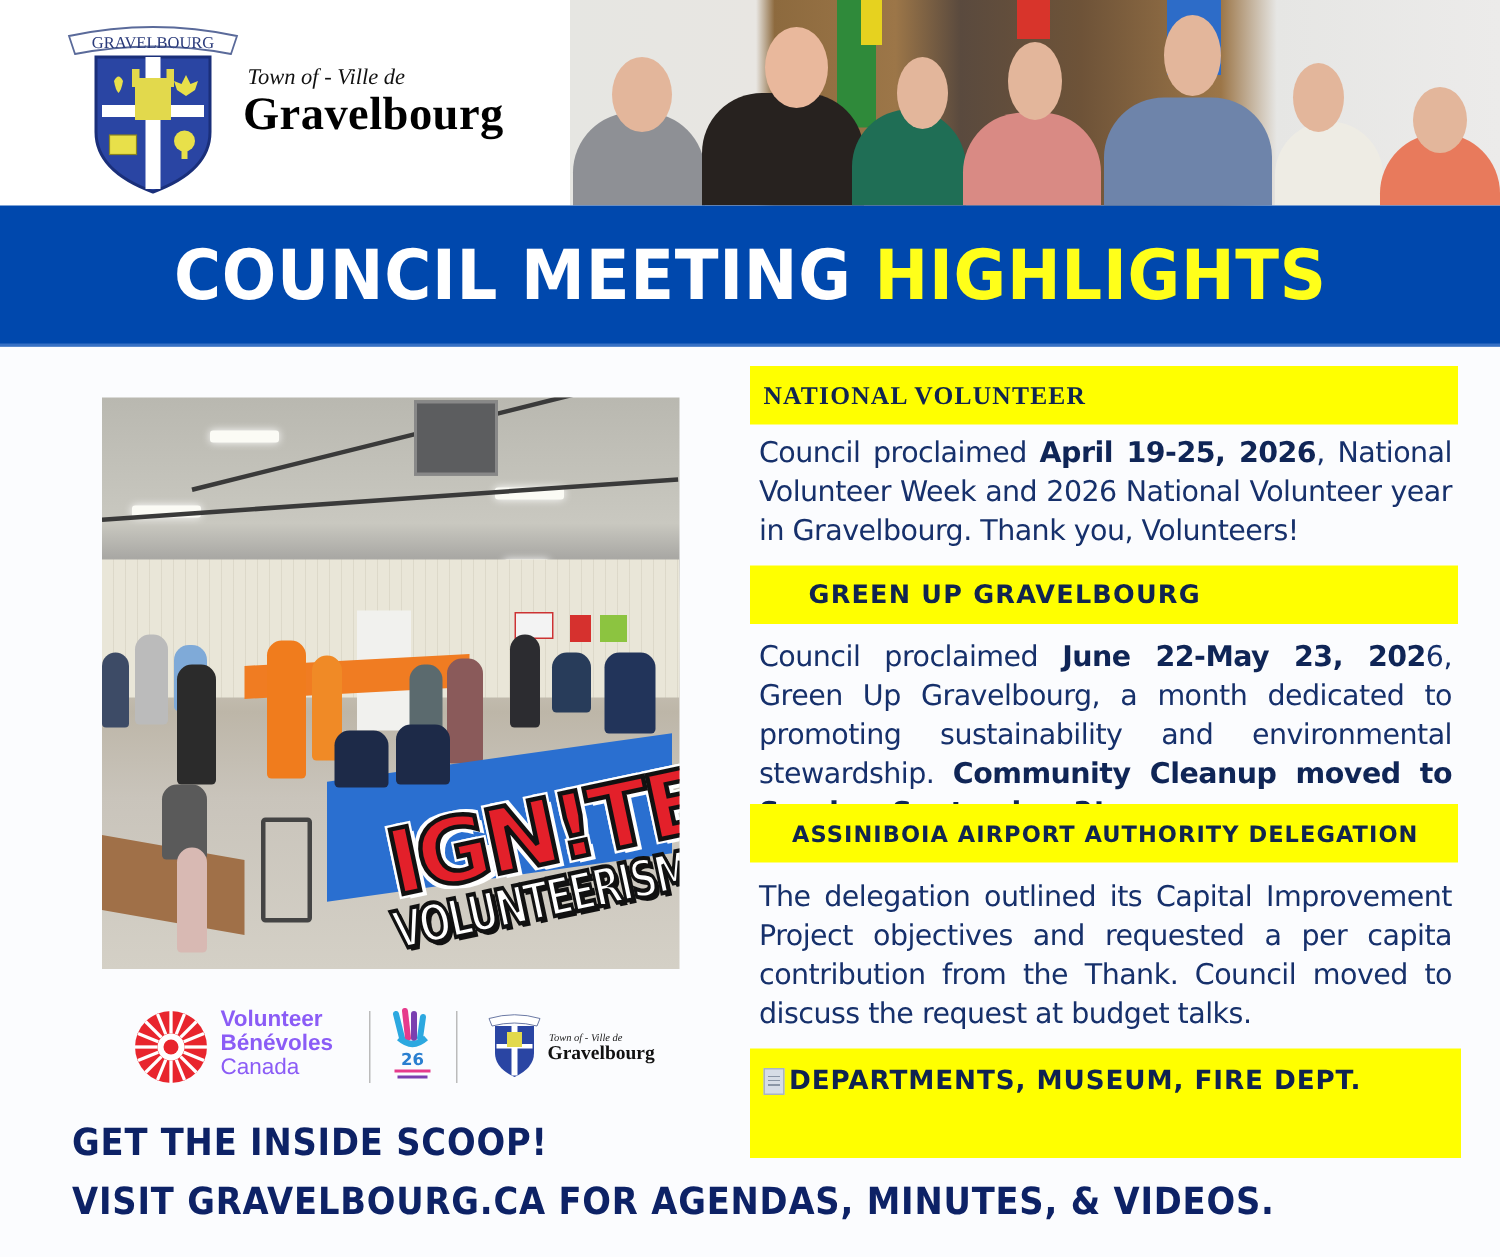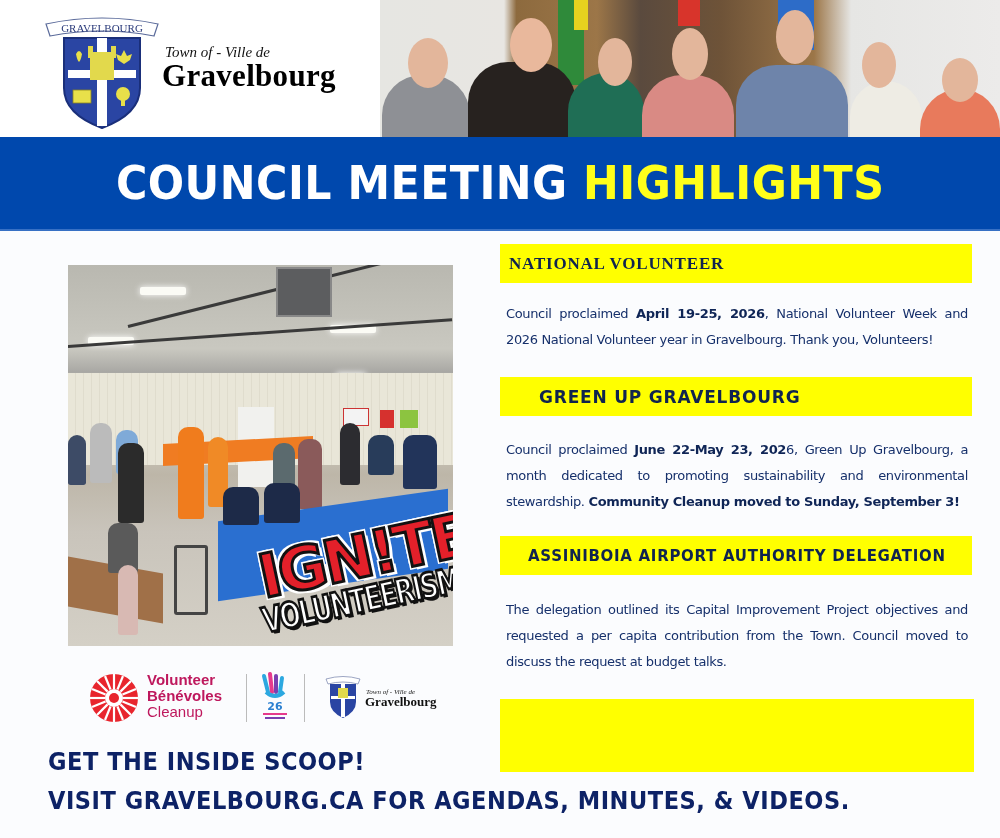--- a/index.html
+++ b/index.html
@@ -35,34 +35,34 @@
   .crowd { position: absolute; border-radius: 10px 10px 3px 3px; }
   .ignite { position: absolute; left: 187px; top: 262px; width: 198px; height: 115px; transform: rotate(-12deg); }
   .ignite-main { position: absolute; left: 8px; top: 0; font-family: "DejaVu Sans", sans-serif; font-weight: bold; font-size: 60px; color: #e3202a;
     -webkit-text-stroke: 3px #111; letter-spacing: -3px; line-height: 62px; text-shadow: 4px 4px 0 #fff, -3px -3px 0 #fff, 3px -3px 0 #fff, -3px 3px 0 #fff; }
   .ignite-sub { position: absolute; left: 2px; top: 60px; font-family: "DejaVu Sans", sans-serif; font-weight: bold; font-size: 25px; color: #fff;
     -webkit-text-stroke: 2px #111; letter-spacing: -1.5px; transform: scaleY(1.4); text-shadow: 2px 2px 0 #111; }
 
   
   .logos { position: absolute; left: 88px; top: 670px; width: 360px; height: 56px; }
   .vc-wheel { position: absolute; left: 0; top: 2px; width: 52px; height: 52px; }
-  .vc-text { position: absolute; left: 59px; top: 2px; font-family: "Liberation Sans", sans-serif; font-size: 15px; line-height: 16px; color: #be185d; }
+  .vc-text { position: absolute; left: 59px; top: 2px; font-family: "Liberation Sans", sans-serif; font-size: 15px; line-height: 16px; color: #8b5cf6; }
   .vc-text .b { font-weight: bold; }
   .divider { position: absolute; top: 4px; width: 1px; height: 48px; background: #bbb; }
   .ivy { position: absolute; left: 170px; top: 2px; width: 34px; height: 50px; }
   .mini-crest { position: absolute; left: 236px; top: 4px; width: 38px; height: 46px; }
   .mini-town-of { position: absolute; left: 278px; top: 18px; font-family: "Liberation Serif", serif; font-style: italic; font-size: 7px; color: #222; }
   .mini-town-name { position: absolute; left: 277px; top: 24px; font-family: "Liberation Serif", serif; font-weight: bold; font-size: 13px; color: #111; }
 
   
   .section-head { position: absolute; left: 500px; width: 472px; height: 39px; background: #ffff00; padding-left: 9px;
     display: flex; align-items: center; font-family: "DejaVu Sans", sans-serif; font-weight: bold; font-size: 17px; letter-spacing: 0.8px; color: #10244f; }
   .section-head.small { font-size: 15px; letter-spacing: 0.7px; }
-  .section-body { position: absolute; left: 506px; width: 462px; font-family: "DejaVu Sans", sans-serif; font-size: 13px; line-height: 26px;
-    color: #16306b; text-align: justify; letter-spacing: -0.35px; margin-top: 12px; }
+  .section-body { position: absolute; left: 506px; width: 462px; font-family: "DejaVu Sans", sans-serif; font-size: 19px; line-height: 26px;
+    color: #16306b; text-align: justify; letter-spacing: -0.35px; }
   .section-body b { font-weight: bold; color: #0f2556; }
 
   .dept-box { position: absolute; left: 500px; top: 699px; width: 474px; height: 73px; background: #ffff00; padding: 7px 0 0 9px;
     font-family: "DejaVu Sans", sans-serif; font-weight: bold; font-size: 17.5px; letter-spacing: 0.6px; color: #0f2250; line-height: 30px; }
   .dept-line { white-space: nowrap; display: flex; align-items: center; }
   .doc-icon { display: inline-block; width: 14px; height: 18px; background: #d6dde6; border: 1px solid #a9b4c2; position: relative; margin-right: 3px; }
   .doc-icon::before { content: ""; position: absolute; left: 2px; right: 2px; top: 4px; height: 9px;
     background: repeating-linear-gradient(180deg, #8a96a6 0px, #8a96a6 1px, transparent 1px, transparent 3px); }
   .pin-icon { display: inline-block; width: 22px; height: 22px; position: relative; margin-right: 6px; }
 
@@ -185,21 +185,21 @@
         <line x1="22.5" y1="34.5" x2="17" y2="48"></line>
       <line x1="4" y1="17" x2="17.5" y2="22.5"></line>
         <line x1="34.5" y1="29.5" x2="48" y2="35"></line>
       <line x1="48" y1="17" x2="34.5" y2="22.5"></line>
         <line x1="17.5" y1="29.5" x2="4" y2="35"></line>
     </g>
   </svg>
   <div class="vc-text">
     <div class="b">Volunteer</div>
     <div class="b">Bénévoles</div>
-    <div>Cleanup</div>
+    <div>Canada</div>
   </div>
   <div class="divider" style="left:158px;"></div>
   <svg class="ivy" viewBox="0 0 34 50">
     <path d="M6 4 L10 20" stroke="#2ca8e0" stroke-width="4" stroke-linecap="round"></path>
     <path d="M12 2 L14 20" stroke="#e63a8c" stroke-width="4" stroke-linecap="round"></path>
     <path d="M18 4 L18 20" stroke="#7a3fb0" stroke-width="4" stroke-linecap="round"></path>
     <path d="M24 6 L22 20" stroke="#2ca8e0" stroke-width="4" stroke-linecap="round"></path>
     <path d="M8 20 Q17 28 26 20" stroke="#2ca8e0" stroke-width="4" fill="none"></path>
     <text x="17" y="38" text-anchor="middle" font-family="DejaVu Sans, sans-serif" font-weight="bold" font-size="11" fill="#2a7fd0">26</text>
     <rect x="5" y="41" width="24" height="2" fill="#e63a8c"></rect>
@@ -222,20 +222,24 @@
   <span>Council proclaimed </span><b>April 19-25, 2026</b><span>, National Volunteer Week and 2026 National Volunteer year in Gravelbourg. Thank you, Volunteers!</span>
 </div>
 
 <div class="section-head" style="top:377px;padding-left:39px;">GREEN UP GRAVELBOURG</div>
 <div class="section-body" style="top:425px;">
   <span>Council proclaimed </span><b>June 22-May 23, 202</b><span>6, Green Up Gravelbourg, a month dedicated to promoting sustainability and environmental stewardship. </span><b>Community Cleanup moved to Sunday, September 3!</b>
 </div>
 
 <div class="section-head small" style="top:536px;padding-left:28px;">ASSINIBOIA AIRPORT AUTHORITY DELEGATION</div>
 <div class="section-body" style="top:585px;">
-  <span>The delegation outlined its Capital Improvement Project objectives and requested a per capita contribution from the Town. Council moved to discuss the request at budget talks.</span>
+  <span>The delegation outlined its Capital Improvement Project objectives and requested a per capita contribution from the Thank. Council moved to discuss the request at budget talks.</span>
 </div>
 
 <div class="dept-box">
+  <div class="dept-line">
+    <span class="doc-icon"></span>
+    <span>DEPARTMENTS, MUSEUM, FIRE DEPT.</span>
+  </div>
 </div>
 
 <div class="footer-line" style="top:747px;transform:scaleX(0.9);">GET THE INSIDE SCOOP!</div>
 <div class="footer-line" style="top:786px;transform:scaleX(0.9);">VISIT GRAVELBOURG.CA FOR AGENDAS, MINUTES, &amp; VIDEOS.</div>
 
 </body></html>

